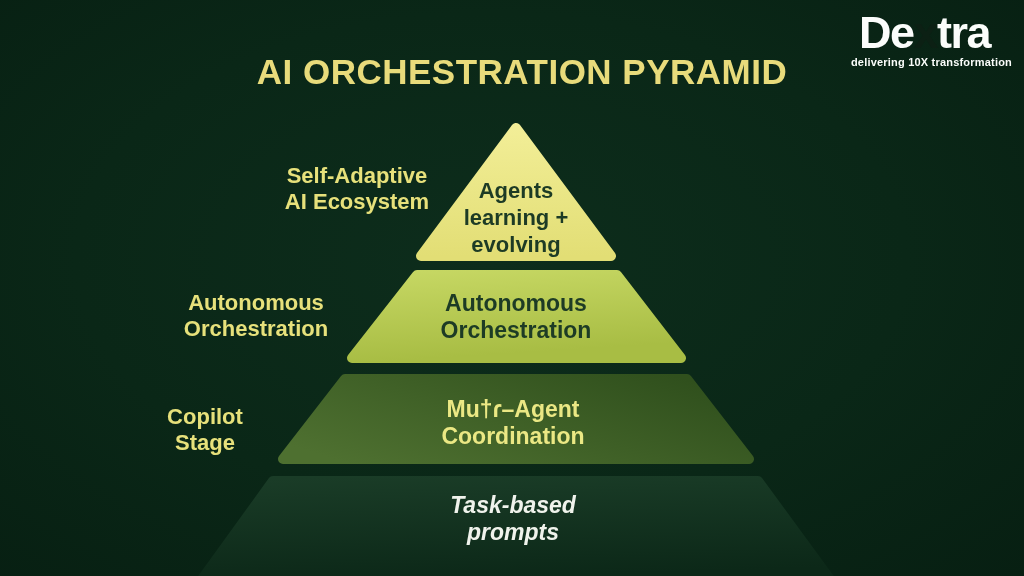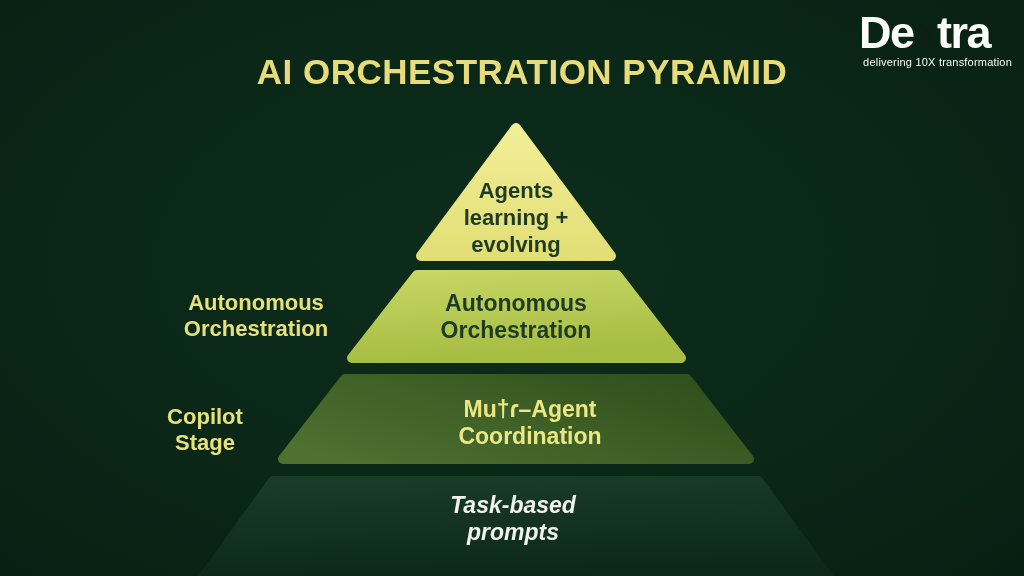--- a/index.html
+++ b/index.html
@@ -13,33 +13,33 @@
     text-align:center;font-size:35px;font-weight:800;letter-spacing:.5px;
     color:var(--title);
   }
   .logo{position:absolute;top:10px;right:12px;text-align:right;}
   .wordmark{
     font-size:45px;font-weight:800;letter-spacing:-1.5px;line-height:1;
     color:var(--logo_white);padding-right:22px;
   }
   .wordmark .x{color:var(--logo_x);}
   .tagline{
-    margin-top:1px;font-size:11px;font-weight:400;letter-spacing:.2px;
+    margin-top:1px;font-size:11px;font-weight:700;letter-spacing:.2px;
     color:var(--logo_white);
     margin-left:40px;
   }
   .pyr{position:absolute;left:0;top:0;}
   .lbl{
     position:absolute;transform:translateX(-50%);
     white-space:pre-line;text-align:center;font-weight:700;
   }
   .side{font-size:22px;line-height:26px;color:var(--side_label);}
   .inlbl{font-size:23px;line-height:27px;}
   .dark-text{color:var(--text_dark);}
-  .light-text{color:var(--text_light);margin-left:17px;}
+  .light-text{color:var(--text_light);}
   .white-text{color:var(--text_white);}
   .s1{left:357px;top:163px;}
   .s2{left:256px;top:290px;}
   .s3{left:205px;top:404px;}
   .t1{left:516px;top:177px;font-size:22px;}
   .t2{left:516px;top:290px;}
   .t3{left:513px;top:396px;}
   .t4{left:513px;top:492px;font-style:italic;}
 </style>
 </head>
@@ -72,20 +72,22 @@
         <stop offset="0" style="stop-color:var(--l4a)"></stop>
         <stop offset="1" style="stop-color:var(--l4b)"></stop>
       </linearGradient>
     </defs>
     <polygon points="516,128 611,256 421,256" fill="url(#g1)" stroke="url(#g1)" stroke-width="10" stroke-linejoin="round"></polygon>
     <polygon points="417,275 617,275 681,358 352,358" fill="url(#g2)" stroke="url(#g2)" stroke-width="10" stroke-linejoin="round"></polygon>
     <polygon points="345,379 687,379 749,459 283,459" fill="url(#g3)" stroke="url(#g3)" stroke-width="10" stroke-linejoin="round"></polygon>
     <polygon points="273,481 758,481 832,582 200,582" fill="url(#g4)" stroke="url(#g4)" stroke-width="10" stroke-linejoin="round"></polygon>
   </svg>
 
+  <div class="lbl side s1">Self-Adaptive
+AI Ecosystem</div>
   <div class="lbl side s2">Autonomous
 Orchestration</div>
   <div class="lbl side s3">Copilot
 Stage</div>
 
   <div class="lbl inlbl dark-text t1">Agents
 learning +
 evolving</div>
   <div class="lbl inlbl dark-text t2">Autonomous
 Orchestration</div>

